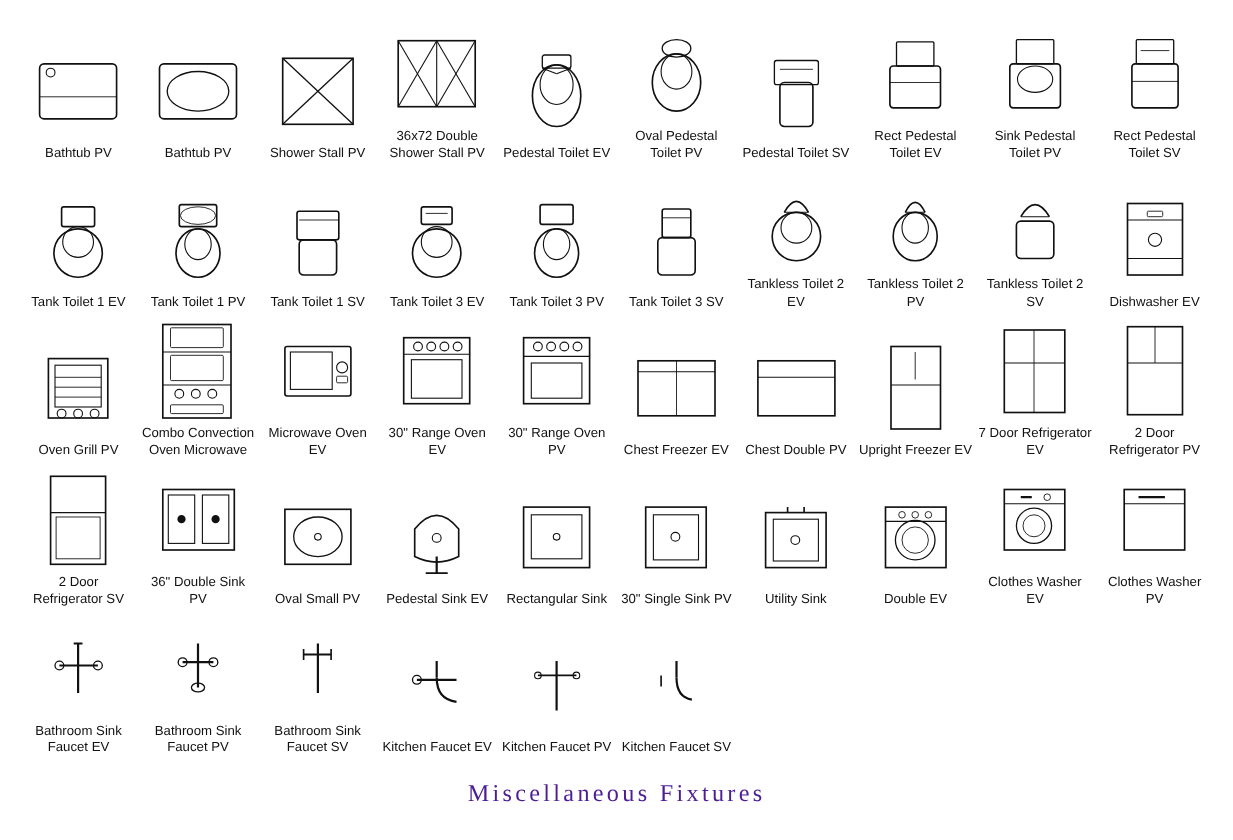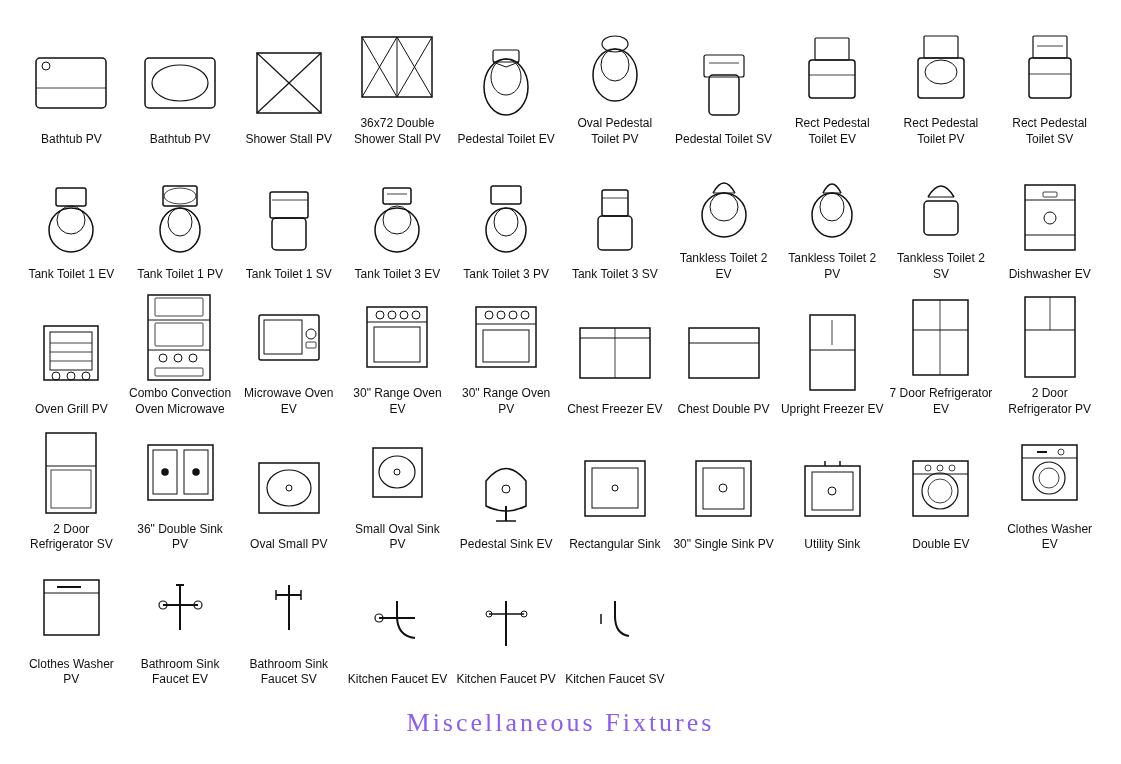--- a/index.html
+++ b/index.html
@@ -38,26 +38,26 @@
       color: #111;
       font-family: Arial, sans-serif;
     }
     svg {
       fill: none;
       stroke: #111;
       stroke-width: 1.5;
     }
     .footer-title {
       text-align: center;
-      font-size: 26px;
+      font-size: 22px;
       font-family: 'Times New Roman', serif;
       letter-spacing: 3px;
       margin-top: 10px;
       margin-bottom: 8px;
-      color: #8b5cf6;
+      color: #4c1d95;
     }
   </style>
 </head>
 <body>
 
 <div class="grid" id="icon-grid">
     <div class="item">
       <div class="icon-area">
         <svg width="80" height="70" viewBox="0 0 80 70">
       <rect x="5" y="10" width="70" height="50" rx="4" stroke="#111" stroke-width="1.5" fill="none"></rect>
@@ -142,21 +142,21 @@
       <div class="item-label">Rect Pedestal Toilet EV</div>
     </div>
     <div class="item">
       <div class="icon-area">
         <svg width="70" height="75" viewBox="0 0 70 75">
       <rect x="12" y="28" width="46" height="40" rx="3" fill="none" stroke="#111" stroke-width="1.5"></rect>
       <ellipse cx="35" cy="42" rx="16" ry="12" fill="none" stroke="#111" stroke-width="1"></ellipse>
       <rect x="18" y="6" width="34" height="22" rx="1" fill="none" stroke="#111" stroke-width="1.2"></rect>
     </svg>
       </div>
-      <div class="item-label">Rect Pedestal Toilet PV</div>
+      <div class="item-label">Sink Pedestal Toilet PV</div>
     </div>
     <div class="item">
       <div class="icon-area">
         <svg width="70" height="75" viewBox="0 0 70 75">
       <rect x="14" y="28" width="42" height="40" rx="3" fill="none" stroke="#111" stroke-width="1.5"></rect>
       <rect x="18" y="6" width="34" height="22" rx="1" fill="none" stroke="#111" stroke-width="1.2"></rect>
       <line x1="22" y1="16" x2="48" y2="16" stroke="#111" stroke-width="0.8"></line>
       <line x1="14" y1="44" x2="56" y2="44" stroke="#111" stroke-width="0.8"></line>
     </svg>
       </div>
@@ -415,30 +415,20 @@
         <svg width="70" height="70" viewBox="0 0 70 70">
       <rect x="5" y="10" width="60" height="50" fill="none" stroke="#111" stroke-width="1.5"></rect>
       <ellipse cx="35" cy="35" rx="22" ry="18" fill="none" stroke="#111" stroke-width="1.2"></ellipse>
       <circle cx="35" cy="35" r="3" fill="none" stroke="#111" stroke-width="1"></circle>
     </svg>
       </div>
       <div class="item-label">Oval Small PV</div>
     </div>
     <div class="item">
       <div class="icon-area">
-        <svg width="65" height="65" viewBox="0 0 65 65">
-      <rect x="8" y="8" width="49" height="49" fill="none" stroke="#111" stroke-width="1.5"></rect>
-      <ellipse cx="32" cy="32" rx="18" ry="16" fill="none" stroke="#111" stroke-width="1.2"></ellipse>
-      <circle cx="32" cy="32" r="3" fill="none" stroke="#111" stroke-width="1"></circle>
-    </svg>
-      </div>
-      <div class="item-label">Small Oval Sink PV</div>
-    </div>
-    <div class="item">
-      <div class="icon-area">
         <svg width="60" height="75" viewBox="0 0 60 75">
       <path d="M10,30 Q30,5 50,30 L50,55 Q30,65 10,55 Z" fill="none" stroke="#111" stroke-width="1.5"></path>
       <line x1="30" y1="55" x2="30" y2="70" stroke="#111" stroke-width="2"></line>
       <line x1="20" y1="70" x2="40" y2="70" stroke="#111" stroke-width="1.5"></line>
       <circle cx="30" cy="38" r="4" fill="none" stroke="#111" stroke-width="1"></circle>
     </svg>
       </div>
       <div class="item-label">Pedestal Sink EV</div>
     </div>
     <div class="item">
@@ -517,20 +507,32 @@
       <line x1="15" y1="25" x2="50" y2="25" stroke="#111" stroke-width="2"></line>
       <circle cx="15" cy="25" r="4" fill="none" stroke="#111" stroke-width="1.2"></circle>
       <circle cx="50" cy="25" r="4" fill="none" stroke="#111" stroke-width="1.2"></circle>
       <line x1="28" y1="5" x2="36" y2="5" stroke="#111" stroke-width="2"></line>
     </svg>
       </div>
       <div class="item-label">Bathroom Sink Faucet EV</div>
     </div>
     <div class="item">
       <div class="icon-area">
+        <svg width="65" height="55" viewBox="0 0 65 55">
+      <line x1="32" y1="5" x2="32" y2="45" stroke="#111" stroke-width="2"></line>
+      <line x1="18" y1="22" x2="46" y2="22" stroke="#111" stroke-width="2"></line>
+      <circle cx="18" cy="22" r="4" fill="none" stroke="#111" stroke-width="1.2"></circle>
+      <circle cx="46" cy="22" r="4" fill="none" stroke="#111" stroke-width="1.2"></circle>
+      <ellipse cx="32" cy="45" rx="6" ry="4" fill="none" stroke="#111" stroke-width="1.2"></ellipse>
+    </svg>
+      </div>
+      <div class="item-label">Bathroom Sink Faucet PV</div>
+    </div>
+    <div class="item">
+      <div class="icon-area">
         <svg width="55" height="55" viewBox="0 0 55 55">
       <line x1="28" y1="5" x2="28" y2="50" stroke="#111" stroke-width="2"></line>
       <line x1="15" y1="15" x2="40" y2="15" stroke="#111" stroke-width="2"></line>
       <line x1="15" y1="10" x2="15" y2="20" stroke="#111" stroke-width="1.5"></line>
       <line x1="40" y1="10" x2="40" y2="20" stroke="#111" stroke-width="1.5"></line>
     </svg>
       </div>
       <div class="item-label">Bathroom Sink Faucet SV</div>
     </div>
     <div class="item">

